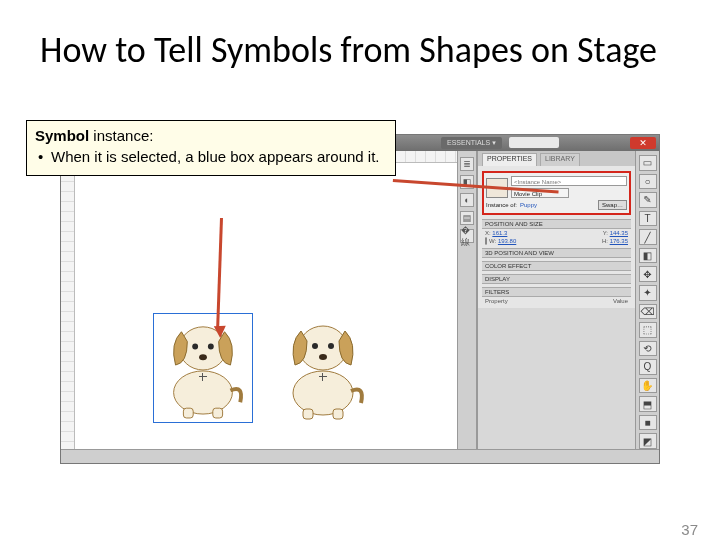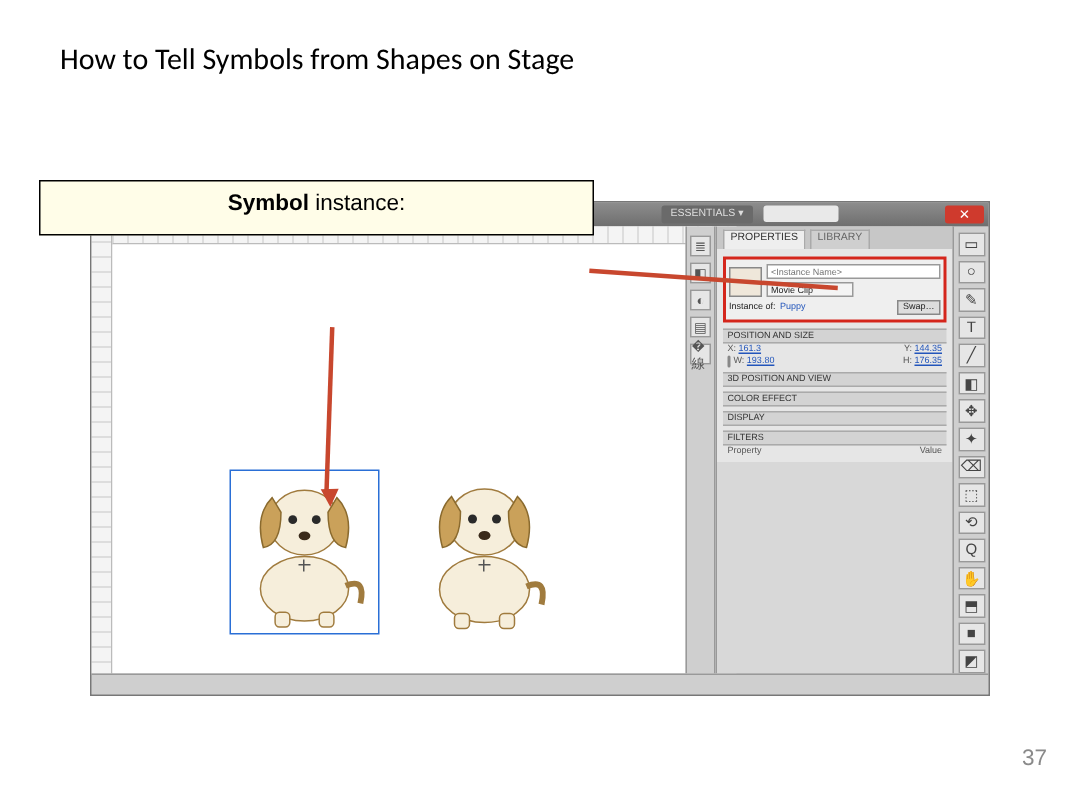--- a/index.html
+++ b/index.html
@@ -5,37 +5,37 @@
   * { box-sizing: border-box; margin: 0; padding: 0; }
   body {
     width: 720px; height: 540px;
     background: #fff;
     font-family: Arial, Helvetica, sans-serif;
     position: relative;
     overflow: hidden;
   }
   .title {
     font-family: "Calibri", Arial, sans-serif;
-    font-size: 20px;
+    font-size: 36px;
     position: absolute;
     top: 28px; left: 40px; right: 20px;
     color: #000;
   }
   .callout {
     position: absolute;
     top: 120px; left: 26px;
     width: 370px;
     background: #fffde8;
     border: 1px solid #000;
     padding: 6px 8px 8px 8px;
     font-size: 15px;
     line-height: 1.25;
     z-index: 30;
   }
-  .callout .lead { font-weight: normal; text-align: center; }
+  .callout .lead { font-weight: normal; }
   .callout ul { list-style: none; margin-top: 2px; }
   .callout li { position: relative; padding-left: 16px; }
   .callout li::before {
     content: "•"; position: absolute; left: 3px; top: 0;
   }
   .screenshot {
     position: absolute;
     top: 134px; left: 60px;
     width: 600px; height: 330px;
     background: #b8b8b8;
@@ -149,36 +149,37 @@
     transform-origin: top left;
   }
   .arrowhead {
     position:absolute; z-index:26;
     width:0;height:0;
     border-left:6px solid transparent;
     border-right:6px solid transparent;
     border-top:12px solid #c8472e;
   }
   .pagenum {
-    position:absolute; right:22px; bottom:26px;
+    position:absolute; right:22px; bottom:2px;
     font-size:15px; color:#8a8a8a;
   }
   
   .pup-svg { width:100%; height:100%; display:block; }
 </style>
 </head>
 <body>
 
 <div class="title">How to Tell Symbols from Shapes on Stage</div>
 
 <div class="callout">
   <div class="lead">
     <b>Symbol</b><span> instance:</span>
   </div>
   <ul>
+    <li>When it is selected, a blue box appears around it.</li>
   </ul>
 </div>
 
 <div class="pointer-line" style="top:218px; left:220px; width:3px; height:110px; transform:rotate(2deg);"></div>
 <div class="arrowhead" style="top:326px; left:214px; transform:rotate(-2deg);"></div>
 
 <div class="pointer-line" style="top:179px; left:393px; width:166px; height:3px; transform:rotate(4deg);"></div>
 
 <div class="screenshot">
   <div class="topbar">

